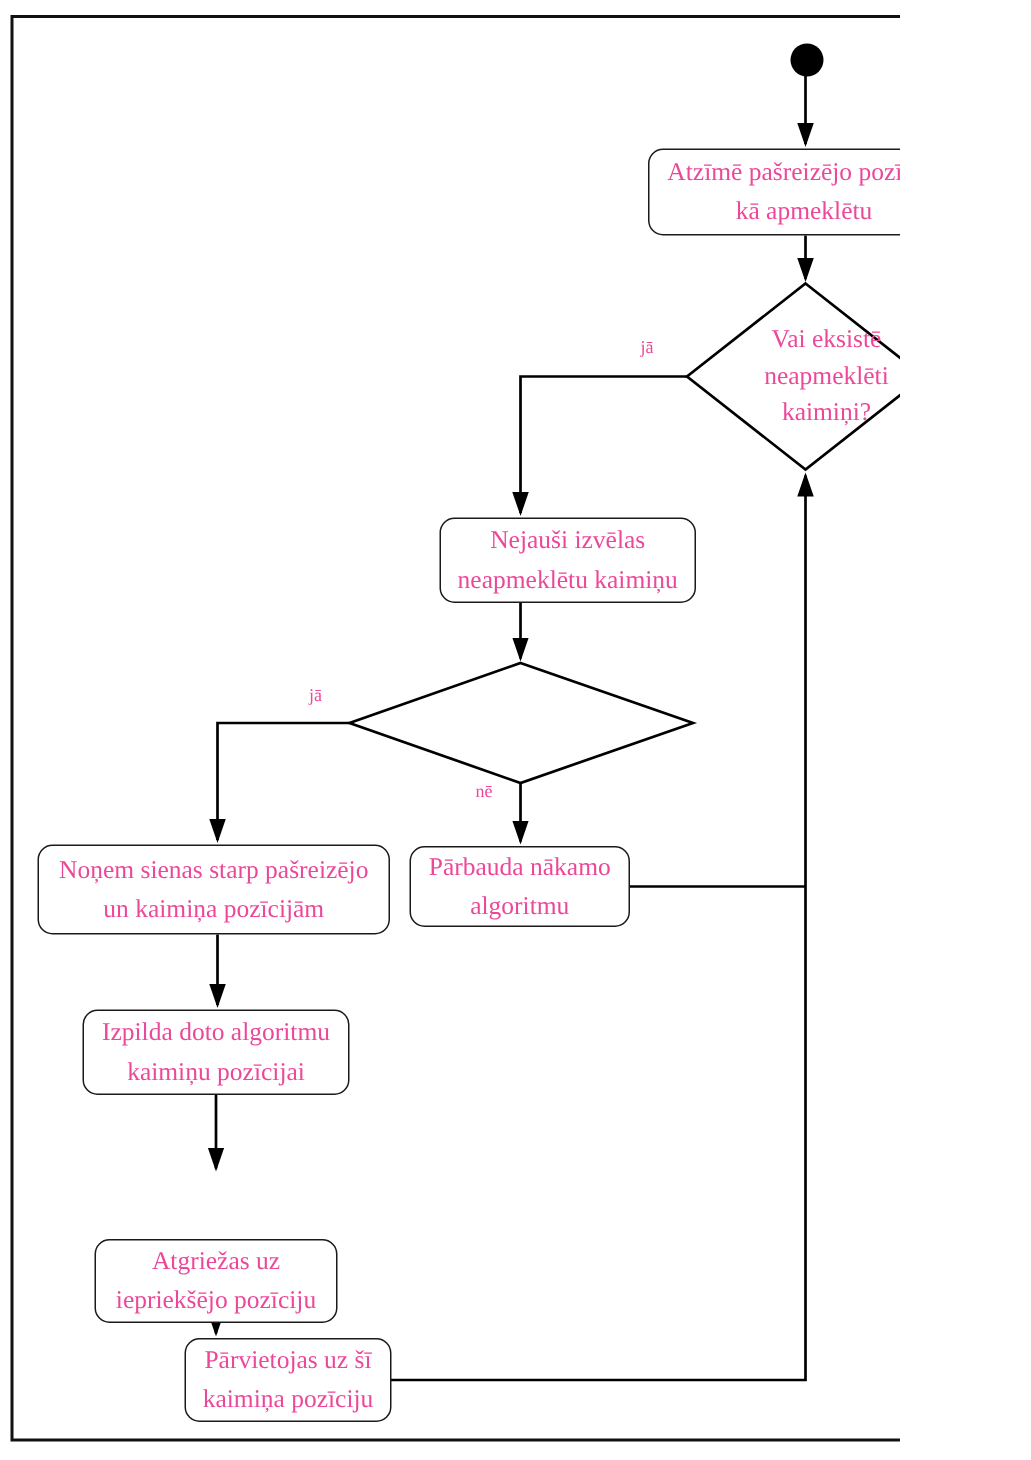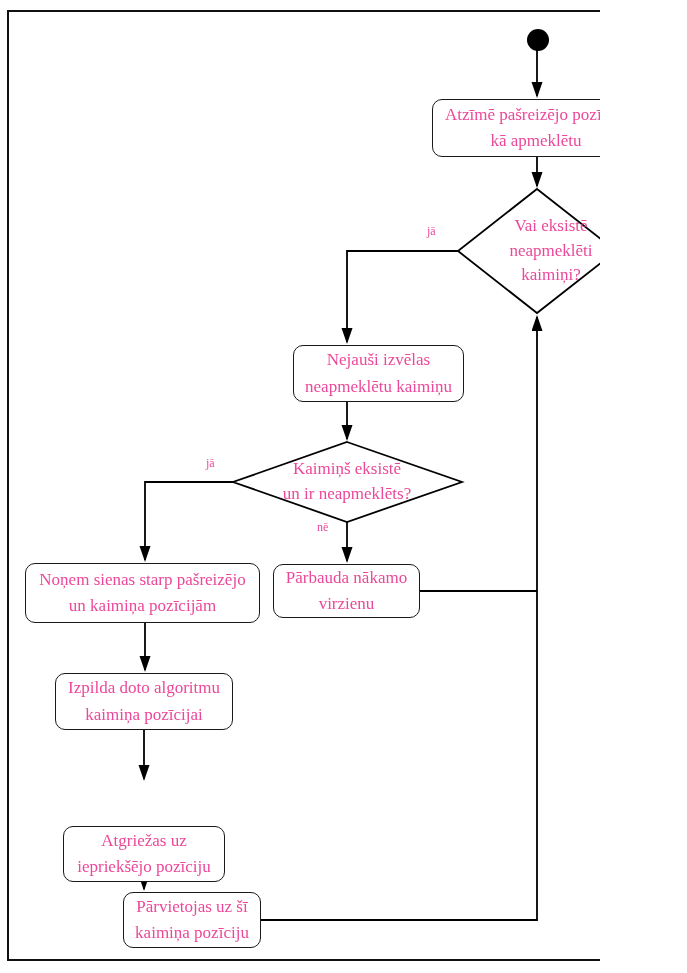--- a/index.html
+++ b/index.html
@@ -146,37 +146,35 @@
   <div class="node" style="left:432px; top:99px; width:208px; height:58px;">Atzīmē pašreizējo pozīciju
 kā apmeklētu</div>
 
   <div class="node" style="left:262px; top:345px; width:171px; height:57px;margin-left:31px;">Nejauši izvēlas
 neapmeklētu kaimiņu</div>
 
   <div class="node" style="left:25px; top:563px; width:235px; height:60px;font-family:Liberation Serif, serif;">Noņem sienas starp pašreizējo
 un kaimiņa pozīcijām</div>
 
   <div class="node" style="left:273px; top:564px; width:147px; height:54px;">Pārbauda nākamo
-virzienu</div>
+algoritmu</div>
 
   <div class="node" style="left:55px; top:673px; width:178px; height:57px;">Izpilda doto algoritmu
-kaimiņa pozīcijai</div>
+kaimiņu pozīcijai</div>
 
   <div class="node" style="left:63px; top:826px; width:162px; height:56px;">Atgriežas uz
 iepriekšējo pozīciju</div>
 
   <div class="node" style="left:75px; top:892px; width:138px; height:56px;margin-left:48px;">Pārvietojas uz šī
 kaimiņa pozīciju</div>
 
   <div class="diamond-text" style="left:481px; top:213px; width:140px; height:76px;">Vai eksistē
 neapmeklēti
 kaimiņi?</div>
 
-  <div class="diamond-text" style="left:252px; top:456px; width:190px; height:52px;">Kaimiņš eksistē
-un ir neapmeklēts?</div>
 
   <div class="edge-label" style="left:427px; top:225px;">jā</div>
 
   <div class="edge-label" style="left:613px; top:228px;">nē</div>
 
   <div class="edge-label" style="left:206px; top:457px;">jā</div>
 
   <div class="edge-label" style="left:317px; top:521px;">nē</div>
 
 </div>

